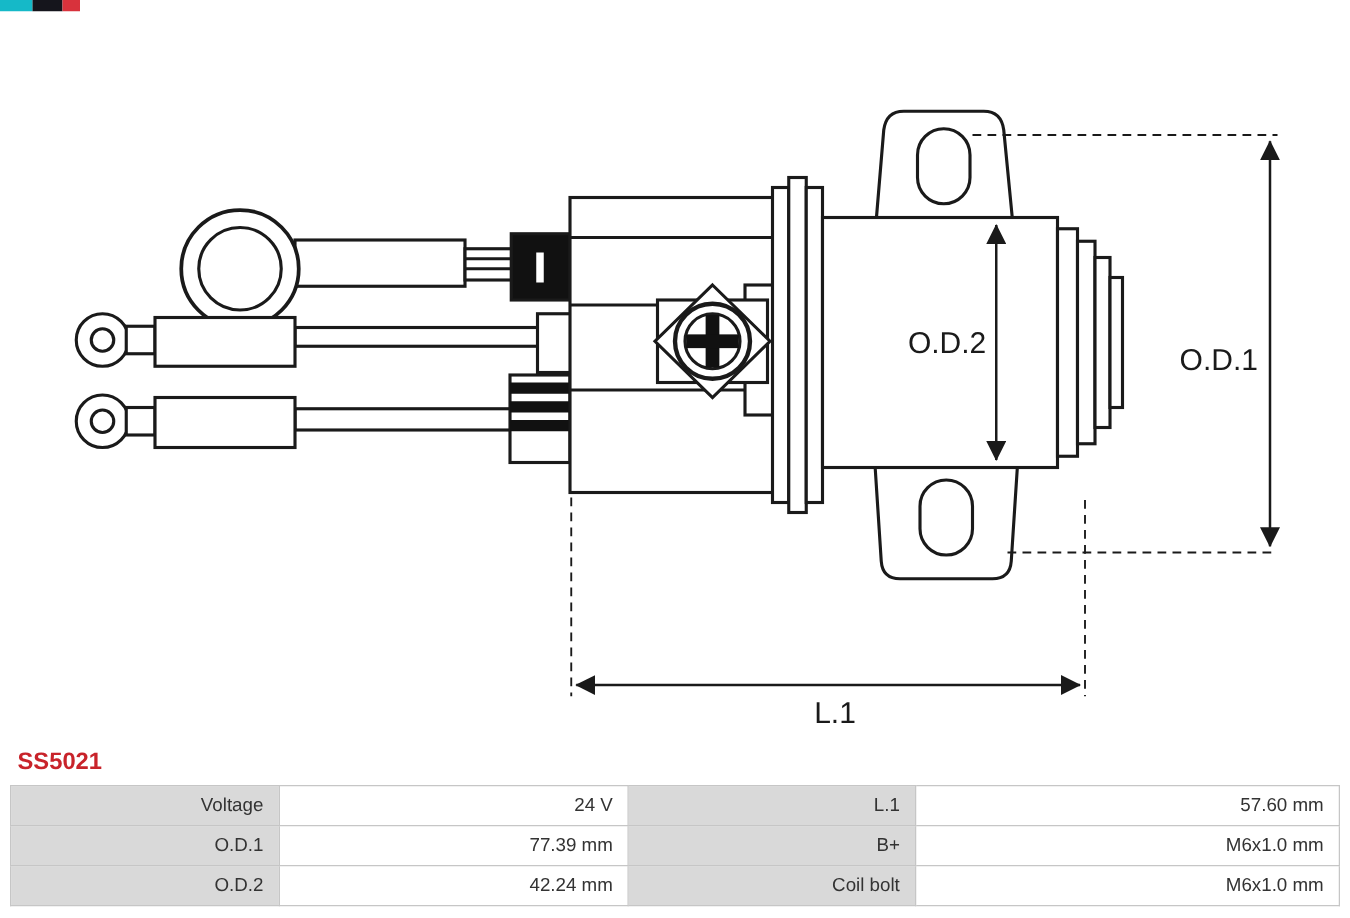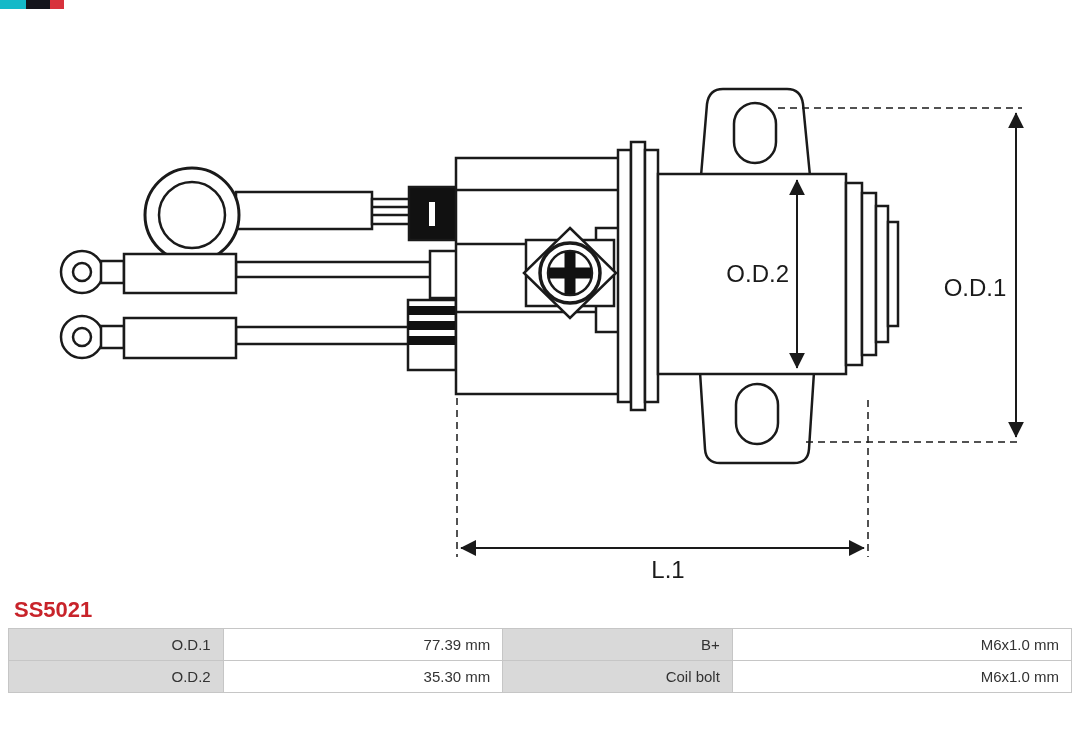--- a/index.html
+++ b/index.html
@@ -19,21 +19,21 @@
   .logo-strip .seg3 { width:14px; background:#d8323c; }
   .diagram-wrap { width:1080px; height:596px; }
   svg text {
     font-family:"Liberation Sans", sans-serif;
     fill:#1a1a1a;
     stroke:none;
   }
   .part-number {
     padding-left:14px;
     margin-top:1px;
-    font-size:22px;
+    font-size:19px;
     font-weight:bold;
     color:#c8232a;
     height:25px;
     line-height:25px;
   }
   table.specs {
     width:calc(100% - 16px);
     margin:6px 8px 0 8px;
     border-collapse:collapse;
     table-layout:fixed;
@@ -189,25 +189,31 @@
 
 <table class="specs">
   <colgroup>
     <col class="c1">
       <col class="c2">
       <col class="c3">
       <col class="c4">
   </colgroup>
   <tbody>
     <tr>
+      <td class="lbl">Voltage</td>
+      <td class="val">24 V</td>
+      <td class="lbl">L.1</td>
+      <td class="val">57.60 mm</td>
+    </tr>
+    <tr>
       <td class="lbl">O.D.1</td>
       <td class="val">77.39 mm</td>
       <td class="lbl">B+</td>
       <td class="val">M6x1.0 mm</td>
     </tr>
     <tr>
       <td class="lbl">O.D.2</td>
-      <td class="val">35.30 mm</td>
+      <td class="val">42.24 mm</td>
       <td class="lbl">Coil bolt</td>
       <td class="val">M6x1.0 mm</td>
     </tr>
   </tbody>
 </table>
 
 </body></html>

